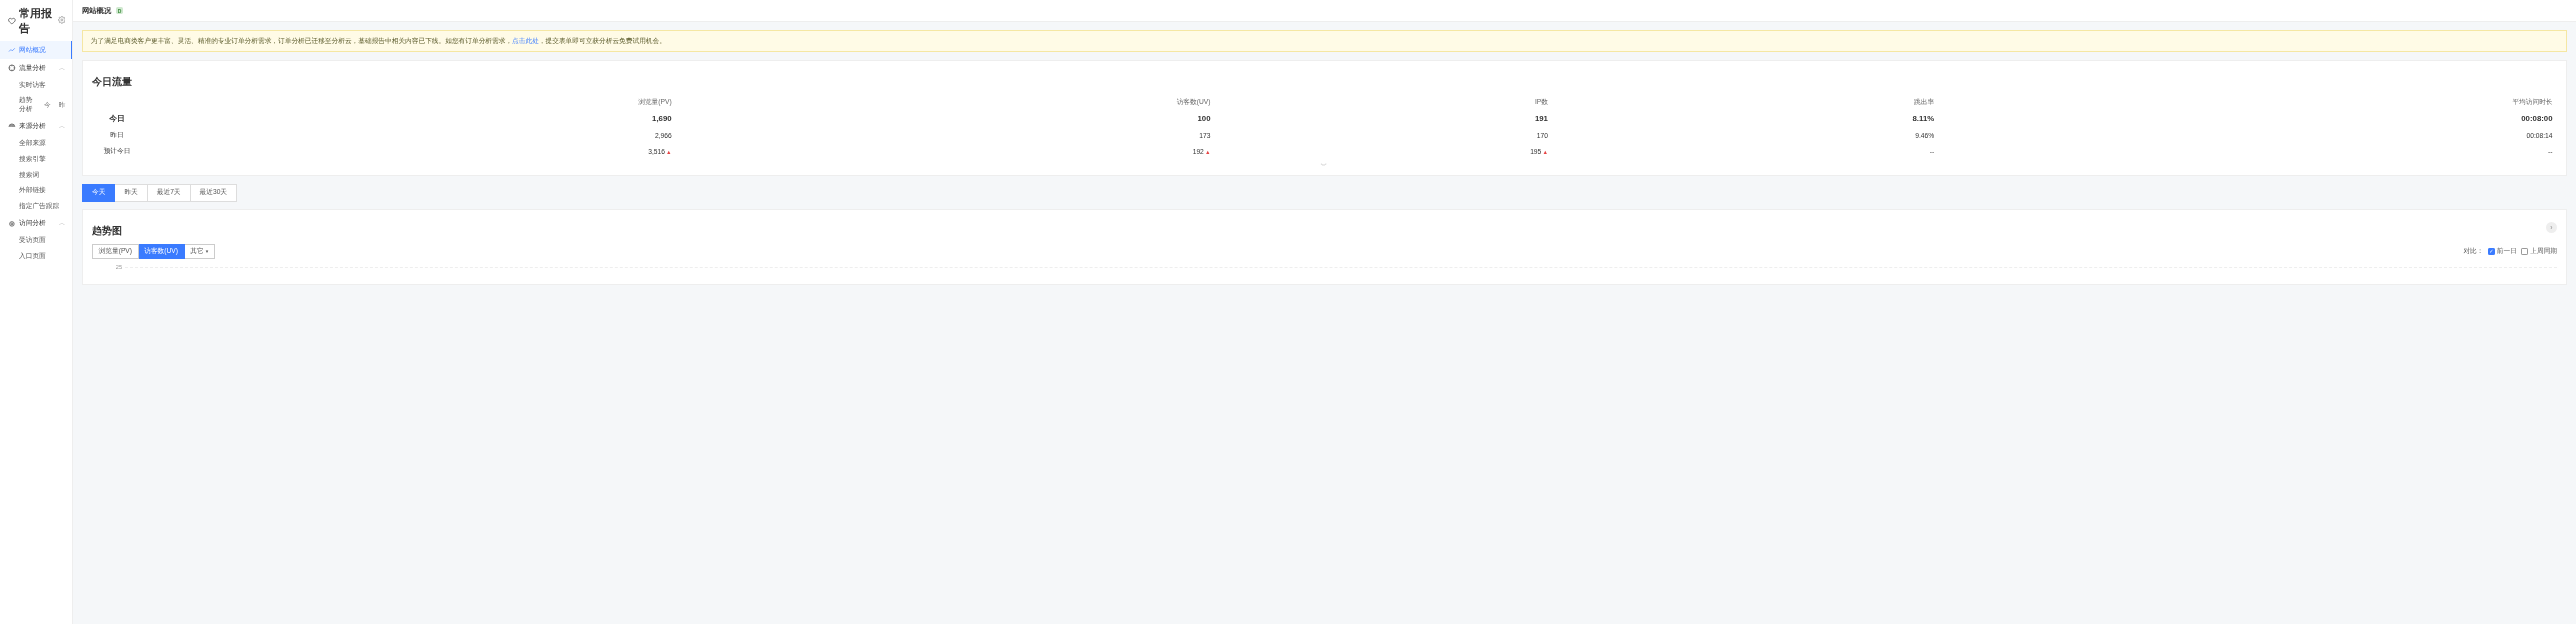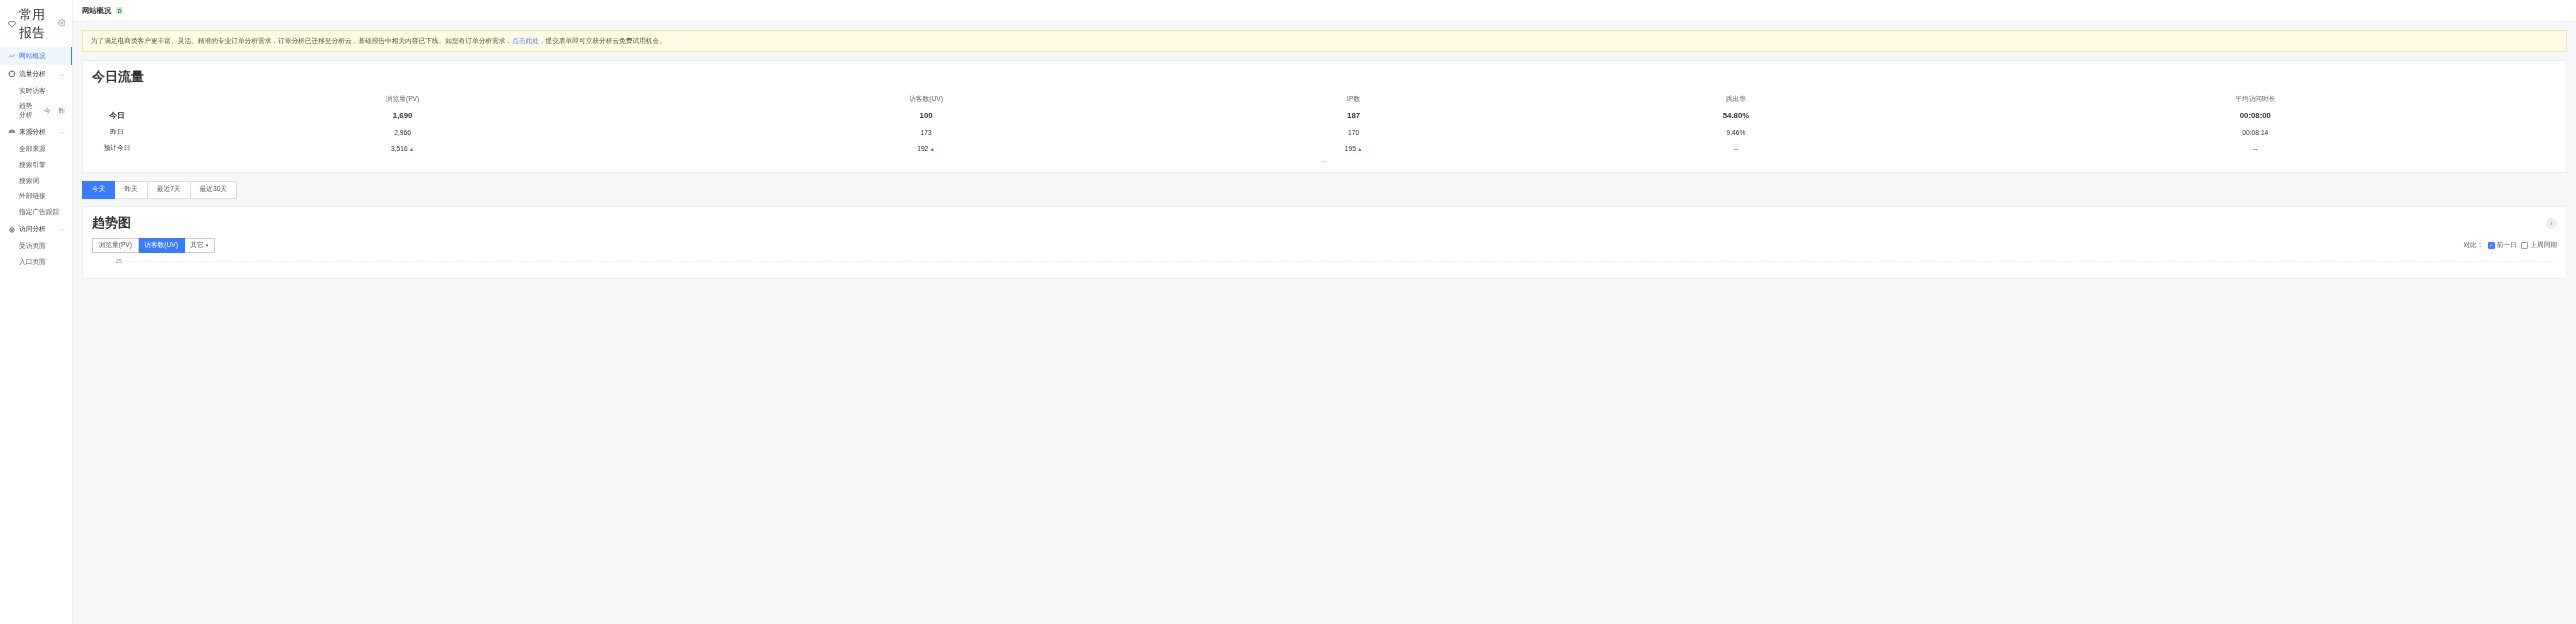--- a/index.html
+++ b/index.html
@@ -3,43 +3,43 @@
   <meta charset="utf-8">
   <style>
     * { margin: 0; padding: 0; box-sizing: border-box; }
     body { font-family: -apple-system, "Helvetica Neue", Arial, "PingFang SC", "Microsoft YaHei", sans-serif; font-size: 6.7px; color: #333; background: #fff; }
 
     .layout { display: flex; min-height: 100vh; }
 
     
     .sidebar { width: 73px; flex: 0 0 73px; border-right: 0.6px solid #eee; background: #fff; }
     .sidebar-head { display: flex; align-items: center; justify-content: space-between; padding: 5.6px 6.7px 5.6px 7.8px; }
-    .sidebar-head-left { display: flex; align-items: center; gap: 3.4px; font-weight: 400; font-size: 13px; }
+    .sidebar-head-left { display: flex; align-items: center; gap: 3.4px; font-weight: 700; font-size: 11px; }
     .nav-item { display: flex; align-items: center; padding: 4.5px 6.7px 4.5px 7.8px; cursor: pointer; gap: 3.4px; }
     .nav-item .chev { margin-left: auto; color: #999; }
     .nav-item.active { background: #f0f6ff; color: #3a7bff; border-right: 1.7px solid #3a7bff; }
     .nav-item .lead-icon { width: 7.8px; height: 7.8px; display: inline-flex; align-items: center; justify-content: center; }
     .nav-sub { padding: 3.4px 6.7px 3.4px 19px; cursor: pointer; color: #555; display: flex; align-items: center; gap: 4.5px; }
     .nav-sub .extra { margin-left: 4.5px; color: #777; }
     .nav-sub .extra.sep { margin-left: 3.4px; }
 
     
     .main { flex: 1; background: #f5f7f9; display: flex; flex-direction: column; min-width: 0; }
     .main-headbar { background: #fff; border-bottom: 0.6px solid #eee; padding: 5.6px 9px; display: flex; align-items: center; gap: 4.5px; }
     .main-headbar .title { font-size: 7.3px; font-weight: 600; }
     .badge-d { width: 7.8px; height: 7.8px; border-radius: 1.7px; background: #cfe8cf; color: #3a8a3a; display: inline-flex; align-items: center; justify-content: center; font-size: 5px; font-weight: 600; }
 
     .notice { margin: 7.8px 9px 0 9px; background: #fffbe6; border: 0.6px solid #f5e7a3; padding: 5.6px 7.8px; font-size: 6.7px; color: #5a5a2a; }
     .notice a { color: #3a7bff; cursor: pointer; }
 
     .card { background: #fff; border: 0.6px solid #eee; margin: 7.8px 9px 0 9px; padding: 6.7px 9px 3.4px 9px; }
-    .card-title { font-size: 13px; font-weight: 700; margin-bottom: 5.6px; }
+    .card-title { font-size: 10px; font-weight: 700; margin-bottom: 5.6px; margin-top: 7px; }
 
     .traffic-table { width: 100%; border-collapse: collapse; }
-    .traffic-table th, .traffic-table td { text-align: center; padding: 3.4px 4.5px; font-weight: 400; }
+    .traffic-table th, .traffic-table td { text-align: right; padding: 3.4px 4.5px; font-weight: 400; }
     .traffic-table th:first-child, .traffic-table td:first-child { text-align: center; width: 50px; }
     .traffic-table thead th { color: #666; font-size: 6.7px; }
     .traffic-table .row-today td { font-weight: 700; font-size: 7.8px; }
     .arrow-up { color: #e64545; font-size: 5.6px; margin-left: 1.1px; }
     .collapse-hint { text-align: center; padding: 2.2px 0 1.1px 0; color: #bbb; cursor: pointer; letter-spacing: 1.1px; }
 
     .tabs { display: flex; gap: 0; margin: 7.8px 9px 0 9px; }
     .tabs .tab { padding: 3.4px 9px; background: #fff; border: 0.6px solid #ddd; cursor: pointer; font-size: 6.7px; color: #555; }
     .tabs .tab + .tab { border-left: none; }
     .tabs .tab.active { background: #3a7bff; color: #fff; border-color: #3a7bff; }
@@ -182,22 +182,22 @@
             <th>IP数</th>
             <th>跳出率</th>
             <th>平均访问时长</th>
           </tr>
         </thead>
         <tbody>
           <tr class="row-today">
             <td>今日</td>
             <td>1,690</td>
             <td>100</td>
-            <td>187</td>
-            <td>54.80%</td>
+            <td>191</td>
+            <td>8.11%</td>
             <td>00:08:00</td>
           </tr>
           <tr>
             <td>昨日</td>
             <td>2,966</td>
             <td>173</td>
             <td>170</td>
             <td>9.46%</td>
             <td>00:08:14</td>
           </tr>

